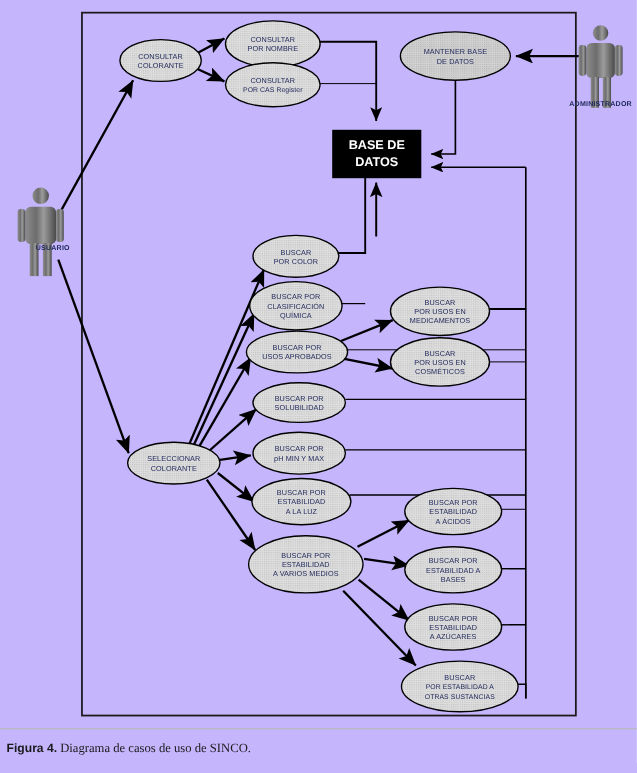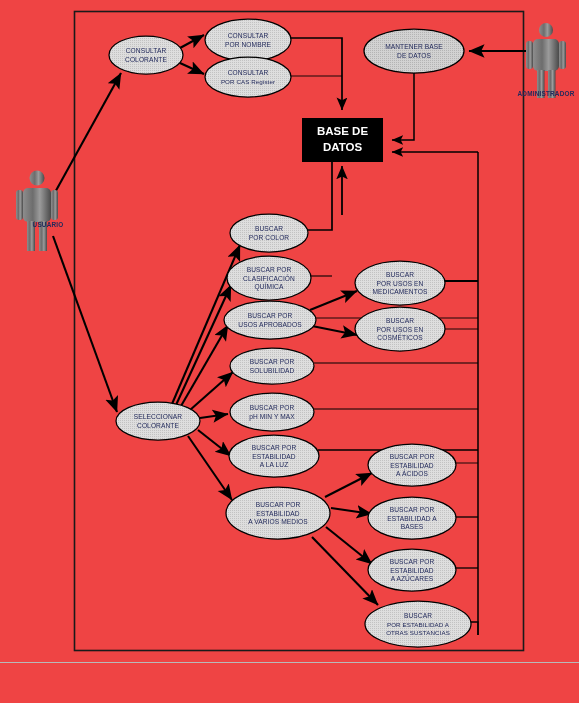--- a/index.html
+++ b/index.html
@@ -1,17 +1,17 @@
 <!DOCTYPE html>
 <html><head>
 <meta charset="utf-8">
 <style>
   html,body{margin:0;padding:0;background:#ffffff;}
   body{width:579px;height:703px;font-family:"Liberation Sans",sans-serif;overflow:hidden;}
-  #root{position:relative;width:579px;height:703px;background:#ef4444;text-decoration:underline;}
+  #root{position:relative;width:579px;height:703px;background:#c4b5fd;text-decoration:underline;}
   svg#diagram{position:absolute;left:0;top:0;width:579px;height:703px;display:block;}
   .uc-text{font-family:"Liberation Sans",sans-serif;font-size:6.6px;fill:#222a5c;text-anchor:middle;letter-spacing:.1px;}
   .uc-text.small{font-size:6.2px;}
   .db-text{font-family:"Liberation Sans",sans-serif;font-size:11.5px;font-weight:bold;fill:#ffffff;text-anchor:middle;}
   .actor-label{font-family:"Liberation Sans",sans-serif;font-size:6.4px;fill:#222a5c;text-anchor:middle;font-weight:bold;letter-spacing:.2px;}
   .caption{position:absolute;left:6px;top:675px;font-size:11.5px;color:#1a1a1a;font-family:"Liberation Serif",serif;}
   .caption b{font-family:"Liberation Sans",sans-serif;font-weight:bold;font-size:11px;}
   .divider{position:absolute;left:0;top:662px;width:579px;height:1px;background:#b9b9b9;}
 </style>
 </head>
@@ -224,13 +224,16 @@
       <rect x="533" y="39" width="26" height="32" rx="5" fill="url(#actorGrad)"></rect>
       <rect x="537" y="70" width="7.5" height="28" fill="url(#actorGrad)"></rect>
       <rect x="548" y="70" width="7.5" height="28" fill="url(#actorGrad)"></rect>
       <rect x="526" y="41" width="7" height="28" rx="3" fill="url(#actorGrad)"></rect>
       <rect x="559" y="41" width="7" height="28" rx="3" fill="url(#actorGrad)"></rect>
       <text class="actor-label" x="546" y="96">ADMINISTRADOR</text>
     </g>
   </svg>
 
   <div class="divider"></div>
+  <div class="caption">
+    <b>Figura 4.</b><span> Diagrama de casos de uso de SINCO.</span>
+  </div>
 </div>
 
 </body></html>

